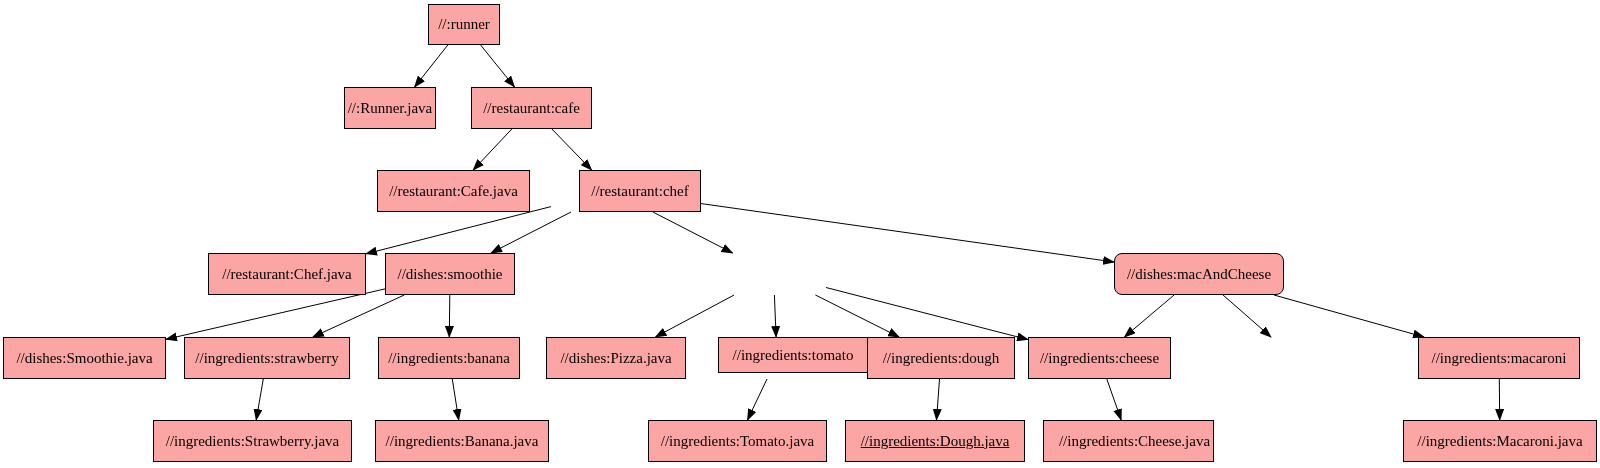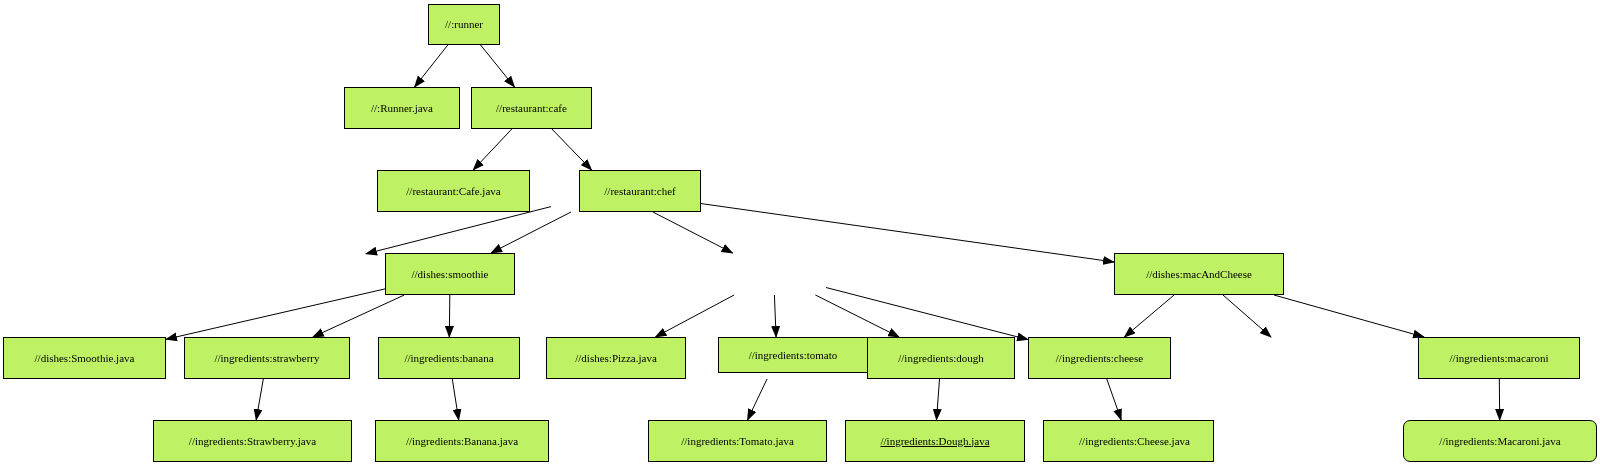--- a/index.html
+++ b/index.html
@@ -23,26 +23,26 @@
   }
   #node-layer {
     position: absolute;
     left: 0; top: 0;
     width: 1600px;
     height: 468px;
   }
   .node {
     position: absolute;
     box-sizing: border-box;
-    background: #bef264;
+    background: #fca5a5;
     border: 1px solid #000000;
     display: flex;
     align-items: center;
     justify-content: center;
-    font-size: 11px;
+    font-size: 15px;
     color: #000000;
     white-space: nowrap;
     line-height: 1;
   }
 </style>
 </head>
 <body>
 
 <div id="graph-canvas">
   <svg id="edge-layer" viewBox="0 0 1600 468" xmlns="http://www.w3.org/2000/svg">
@@ -75,36 +75,39 @@
         <line x1="767.0" y1="379.0" x2="747.5" y2="420.0" stroke="#000000" stroke-width="1" marker-end="url(#arrowhead)"></line>
         <line x1="939.5" y1="379.0" x2="936.5" y2="420.0" stroke="#000000" stroke-width="1" marker-end="url(#arrowhead)"></line>
         <line x1="1106.8" y1="379.0" x2="1121.2" y2="420.0" stroke="#000000" stroke-width="1" marker-end="url(#arrowhead)"></line>
         <line x1="1499.3" y1="379.0" x2="1499.7" y2="420.0" stroke="#000000" stroke-width="1" marker-end="url(#arrowhead)"></line>
       </g>
   </svg>
   <div id="node-layer">
       <div class="node" style="left: 428px; top: 4px; width: 72px; height: 41px;">
         <span>//:runner</span>
       </div>
-      <div class="node" style="left: 344px; top: 87px; width: 116px; height: 42px;">
+      <div class="node" style="left: 344px; top: 87px; width: 92px; height: 42px;">
         <span>//:Runner.java</span>
       </div>
       <div class="node" style="left: 471px; top: 87px; width: 121px; height: 42px;">
         <span>//restaurant:cafe</span>
       </div>
       <div class="node" style="left: 377px; top: 170px; width: 153px; height: 42px;">
         <span>//restaurant:Cafe.java</span>
       </div>
       <div class="node" style="left: 551px; top: 170px; width: 122px; height: 42px; margin-left: 28px;">
         <span>//restaurant:chef</span>
       </div>
+      <div class="node" style="left: 208px; top: 253px; width: 158px; height: 42px;">
+        <span>//restaurant:Chef.java</span>
+      </div>
       <div class="node" style="left: 385px; top: 253px; width: 130px; height: 42px;">
         <span>//dishes:smoothie</span>
       </div>
-      <div class="node" style="left: 1114px; top: 253px; width: 170px; height: 42px;">
+      <div class="node" style="left: 1114px; top: 253px; width: 170px; height: 42px; border-radius: 8px;">
         <span>//dishes:macAndCheese</span>
       </div>
       <div class="node" style="left: 3px; top: 337px; width: 163px; height: 42px;">
         <span>//dishes:Smoothie.java</span>
       </div>
       <div class="node" style="left: 184px; top: 337px; width: 166px; height: 42px;">
         <span>//ingredients:strawberry</span>
       </div>
       <div class="node" style="left: 378px; top: 337px; width: 142px; height: 42px;">
         <span>//ingredients:banana</span>
@@ -132,17 +135,17 @@
       </div>
       <div class="node" style="left: 648px; top: 420px; width: 179px; height: 42px;">
         <span>//ingredients:Tomato.java</span>
       </div>
       <div class="node" style="left: 845px; top: 420px; width: 180px; height: 42px; text-decoration: underline;">
         <span>//ingredients:Dough.java</span>
       </div>
       <div class="node" style="left: 1043px; top: 420px; width: 171px; height: 42px; padding-left: 12px;">
         <span>//ingredients:Cheese.java</span>
       </div>
-      <div class="node" style="left: 1403px; top: 420px; width: 194px; height: 42px; border-radius: 7px;">
+      <div class="node" style="left: 1403px; top: 420px; width: 194px; height: 42px;">
         <span>//ingredients:Macaroni.java</span>
       </div>
     </div>
 </div>
 
 </body></html>

